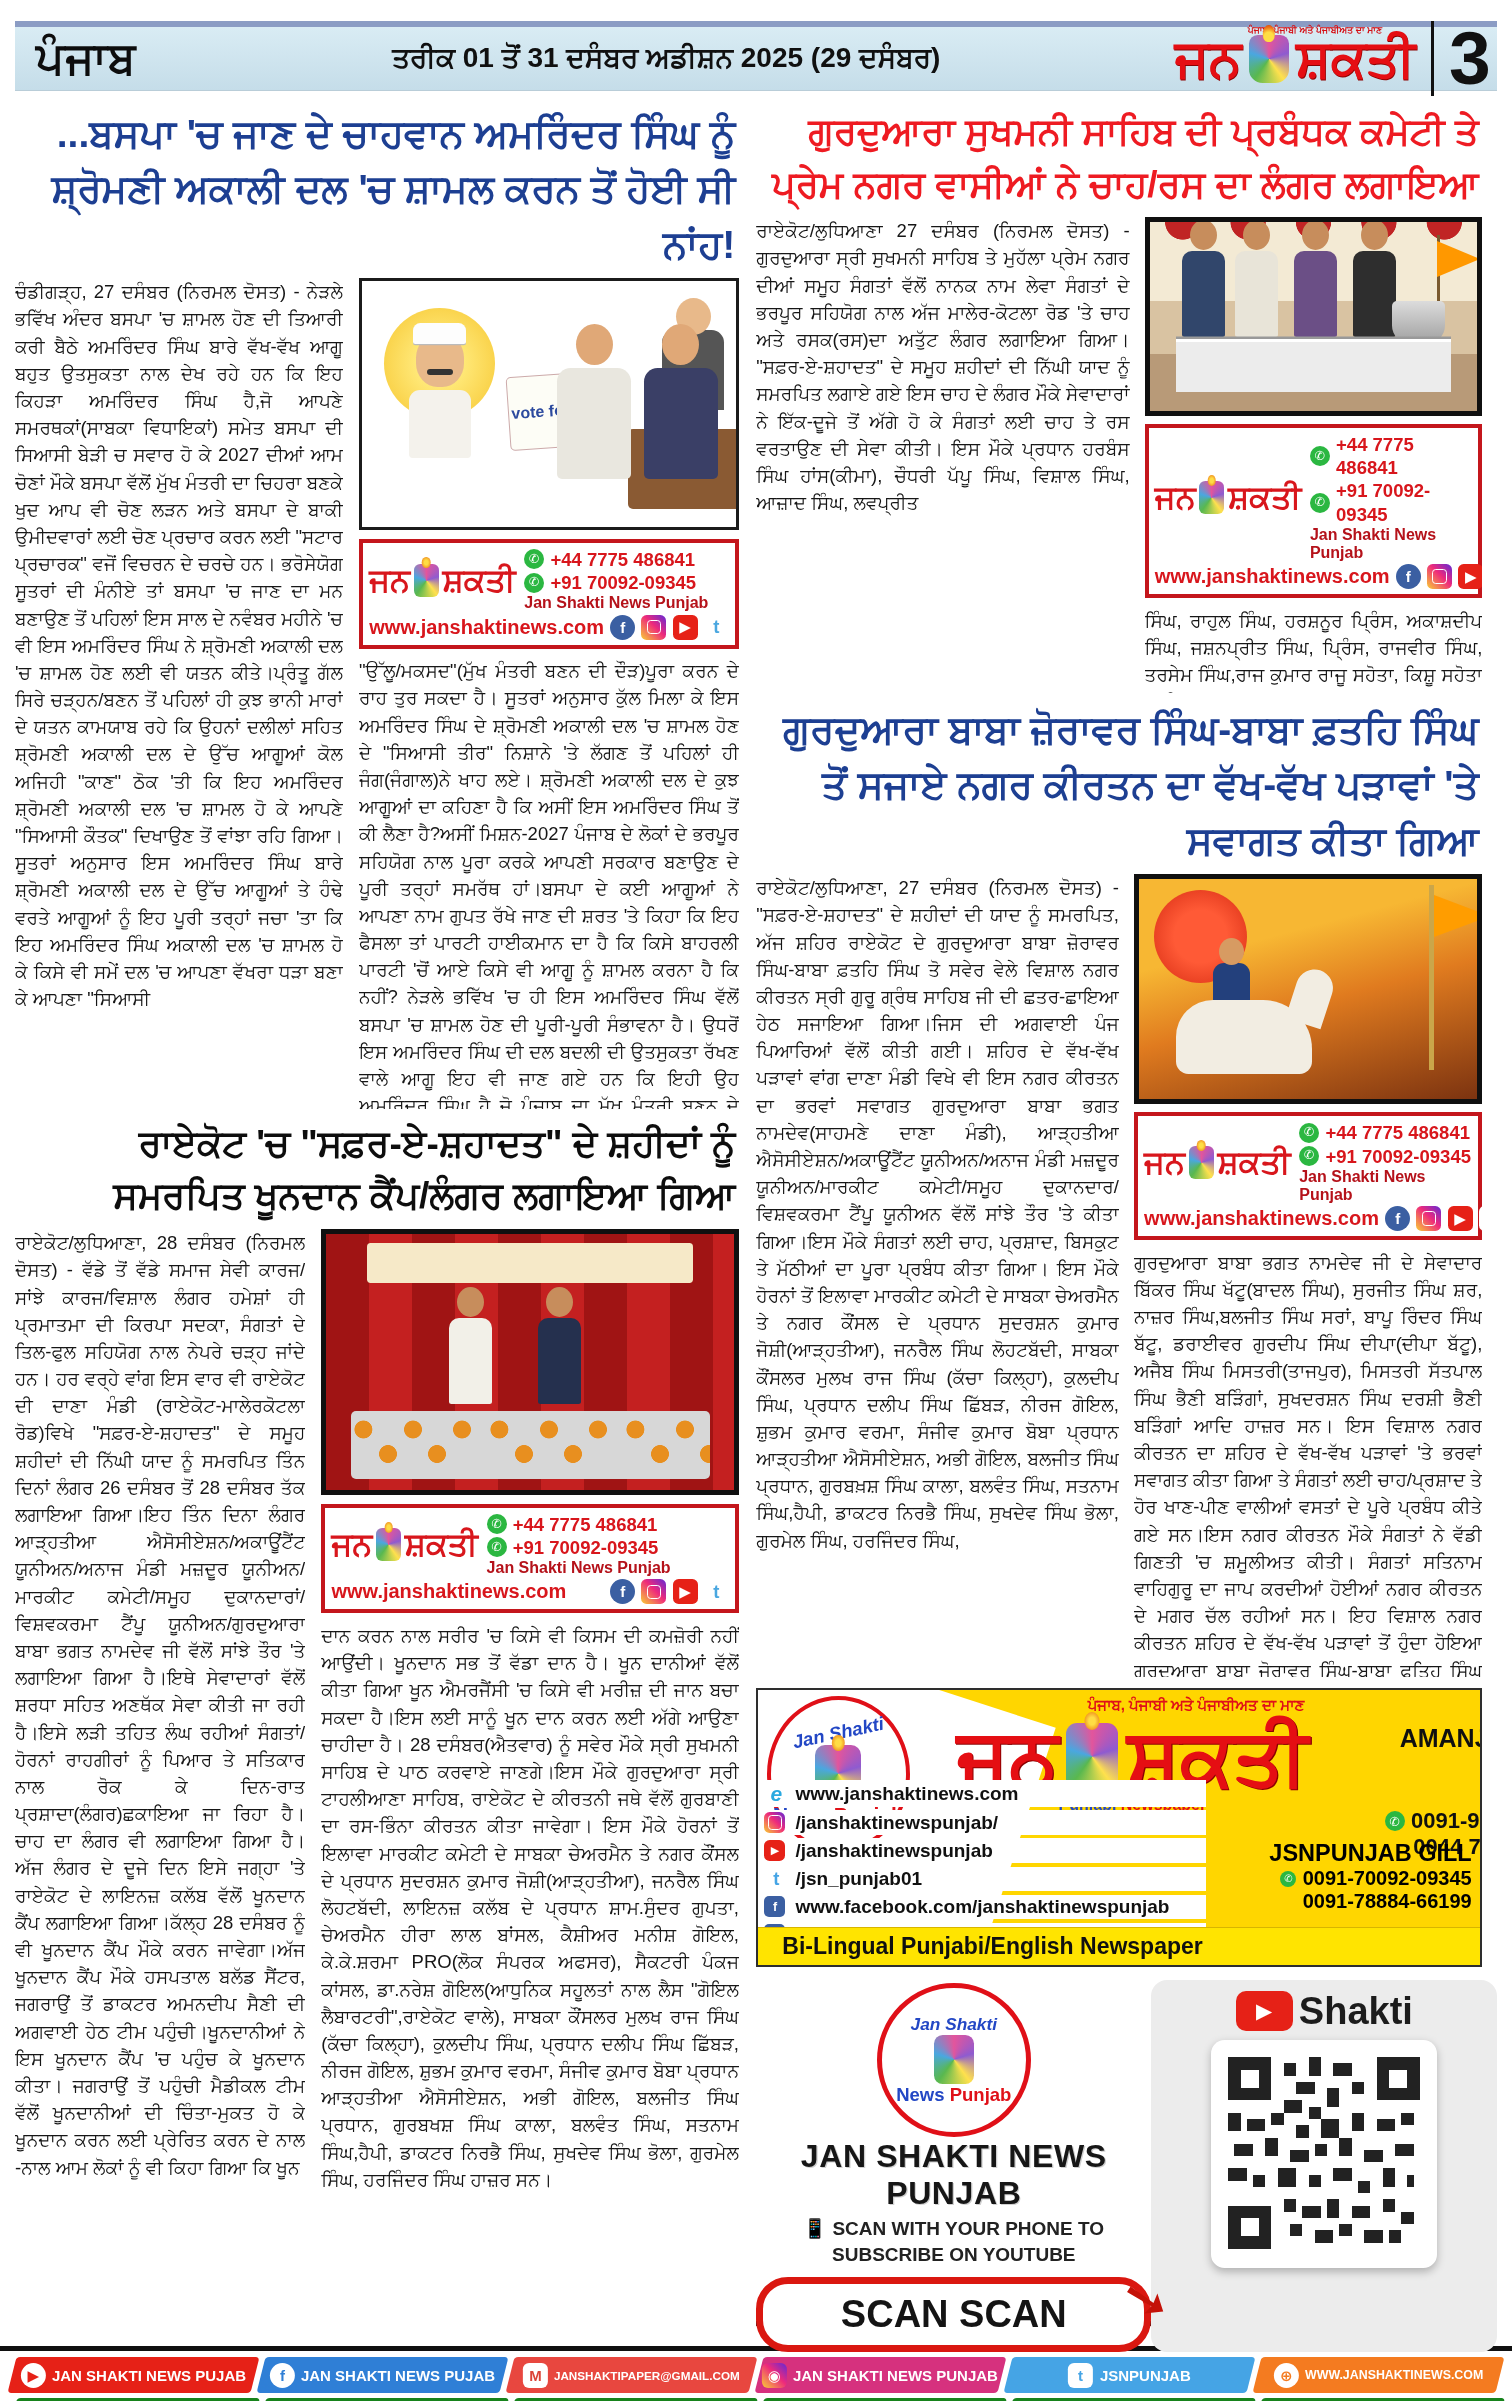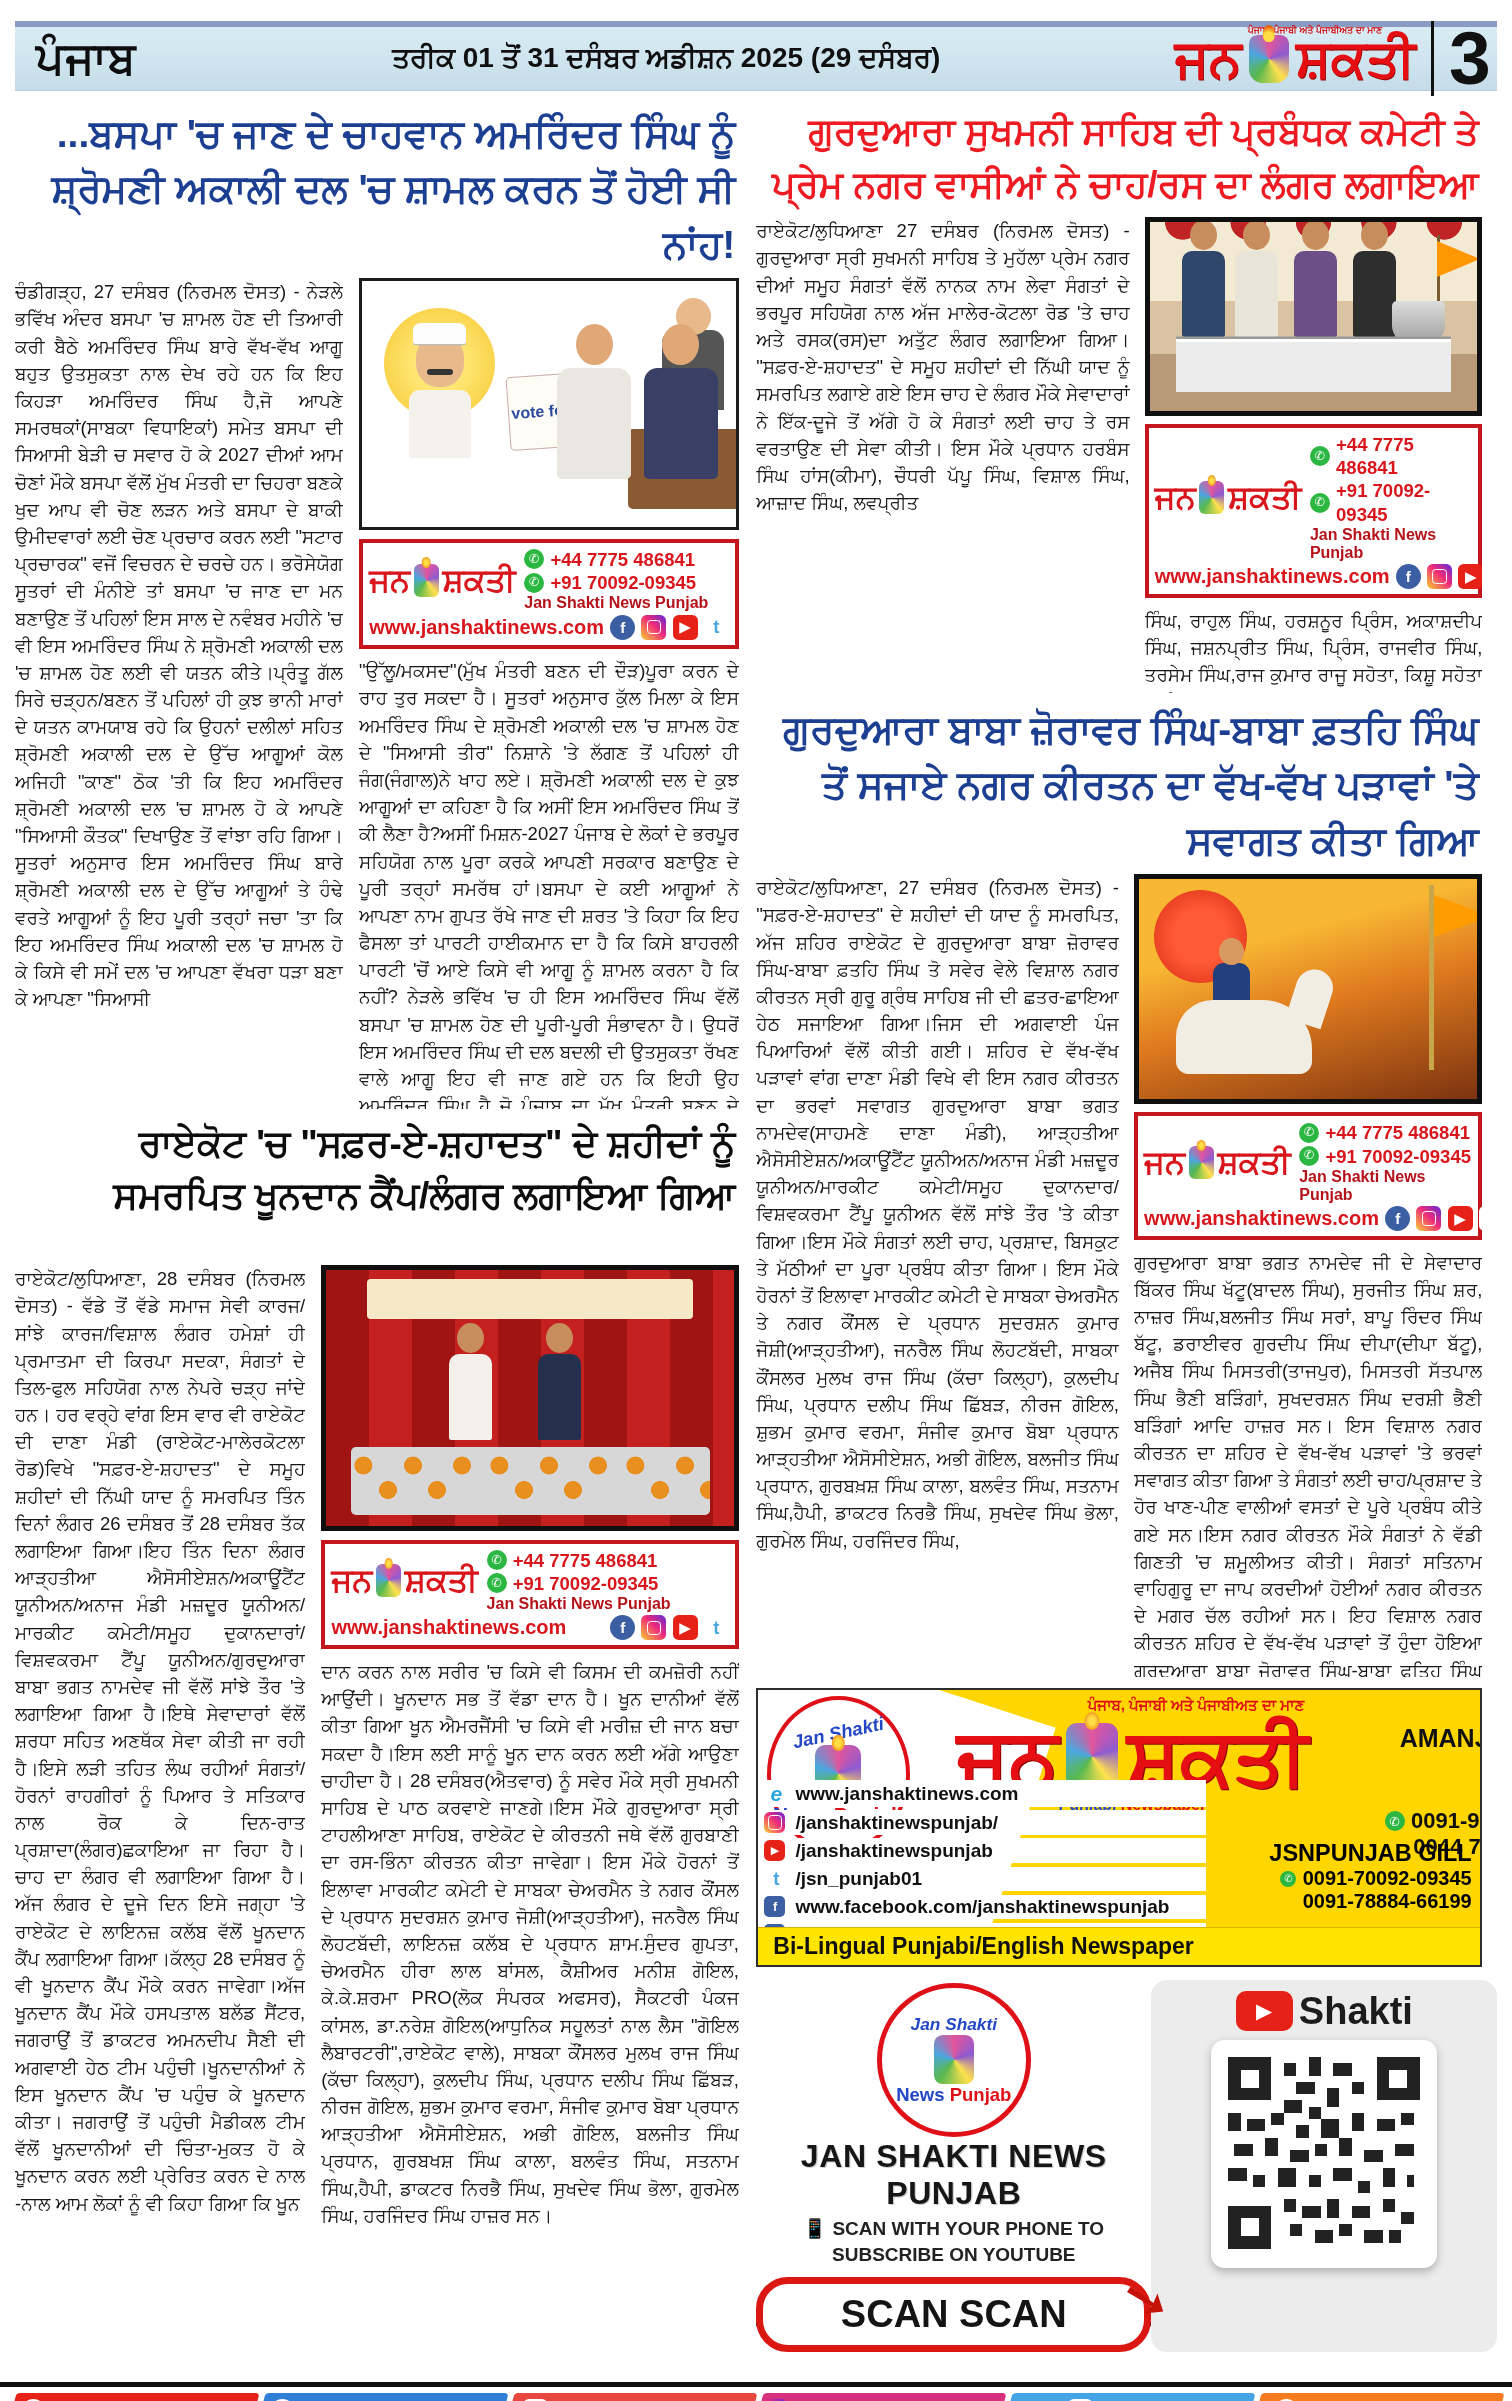--- a/index.html
+++ b/index.html
@@ -30,21 +30,21 @@
 
   .hl { font-weight:bold; text-align:right; line-height:1.42; padding:8.6px 3.7px 6.2px 3.7px; }
   .hl-blue { color:#1d3f92; font-size:39px; }
   .hl-red  { color:#ee1b22; font-size:37px; }
   .hl-black{ color:#0d0d0d; font-size:37px; }
 
   .btxt { font-size:18.5px; line-height:1.47; text-align:justify; color:#161616; overflow:hidden; }
 
   .a-grid2 { display:grid; grid-template-columns:1fr 1fr; gap:16px; overflow:hidden; }
   .a1-body { height:831px; }
-  .a4-body { height:1109px; grid-template-columns:0.82fr 1.18fr;margin-top:36px; }
+  .a4-body { height:1109px; grid-template-columns:0.82fr 1.18fr; }
 
   figure.photo { border:5px solid #101010; position:relative; overflow:hidden; margin-bottom:8.6px; }
   .ph-h400 { height:247px; } .ph-h430 { height:266px; }
 
   
   .cartoon { border:3.7px solid #1b1b1b; background:#fff; height:252px; position:relative; overflow:hidden; margin-bottom:8.6px; }
   .ct-sun { position:absolute; left:22px; top:27px; width:111px; height:111px; border-radius:50%;
             background:radial-gradient(#ffe877 30%, #f6c52e); }
   .ct-man1 { position:absolute; left:47px; top:53px; width:62px; height:124px; }
   .ct-head { width:48px; height:53px; background:#e8b98a; border-radius:45%; margin:0 auto; position:relative; }
@@ -163,21 +163,21 @@
   .plinks { position:relative; margin-top:-80px; width:62%; }
   .plink { display:flex; align-items:center; gap:7.4px; background:#fff; margin-bottom:3.7px; padding:1.2px 6.2px;
            font-size:19px; font-weight:bold; color:#111; }
   .plink .ic { width:23.5px; text-align:center; flex:0 0 auto; }
   .ic-e { color:#2aa9e0; font-weight:bold; font-style:italic; font-size:21px; }
   .ic-gm { color:#db4437; font-weight:bold; font-size:21px; }
   .pright2 { position:absolute; right:8.6px; bottom:52px; text-align:right; }
   .pright2 .nm { font-size:23.5px; font-weight:bold; }
   .pright2 .ph { font-size:20px; font-weight:bold; display:flex; justify-content:flex-end; gap:6.2px; align-items:center; }
   .pbottom { position:absolute; bottom:0; left:0; right:0; background:#ffe400; border-top:1.9px solid #d8b500;
-             display:flex; justify-content:space-between; padding:5px 15px; font-size:23px; font-weight:bold; }
+             display:flex; justify-content:space-between; padding:5px 24px; font-size:23px; font-weight:bold; }
   .pbottom .l { color:#101010; } .pbottom .r { color:#e8140c; }
 
   
   .ytbox { margin-top:12.4px; height:346px; display:grid; grid-template-columns:1fr 346px; position:relative; border-bottom:5px solid #1a1a1a; }
   .yt-left { text-align:center; position:relative; }
   .yl-logo { width:154px; height:154px; border:5.6px solid #e01018; border-radius:50%; margin:3.7px auto 1.2px auto;
              display:flex; flex-direction:column; align-items:center; justify-content:center; background:#fff; }
   .yl-title { font-size:32px; font-weight:bold; color:#161616; letter-spacing:0.6px; text-shadow:1.2px 1.2px 0 #cfcfcf; }
   .yl-scan { font-size:19px; font-weight:bold; color:#222; line-height:1.35; margin-top:3.7px; }
   .scanbtn { margin:10px auto 0 auto; width:395px; border:7.4px solid #da1710; border-radius:32px; background:#fff;

